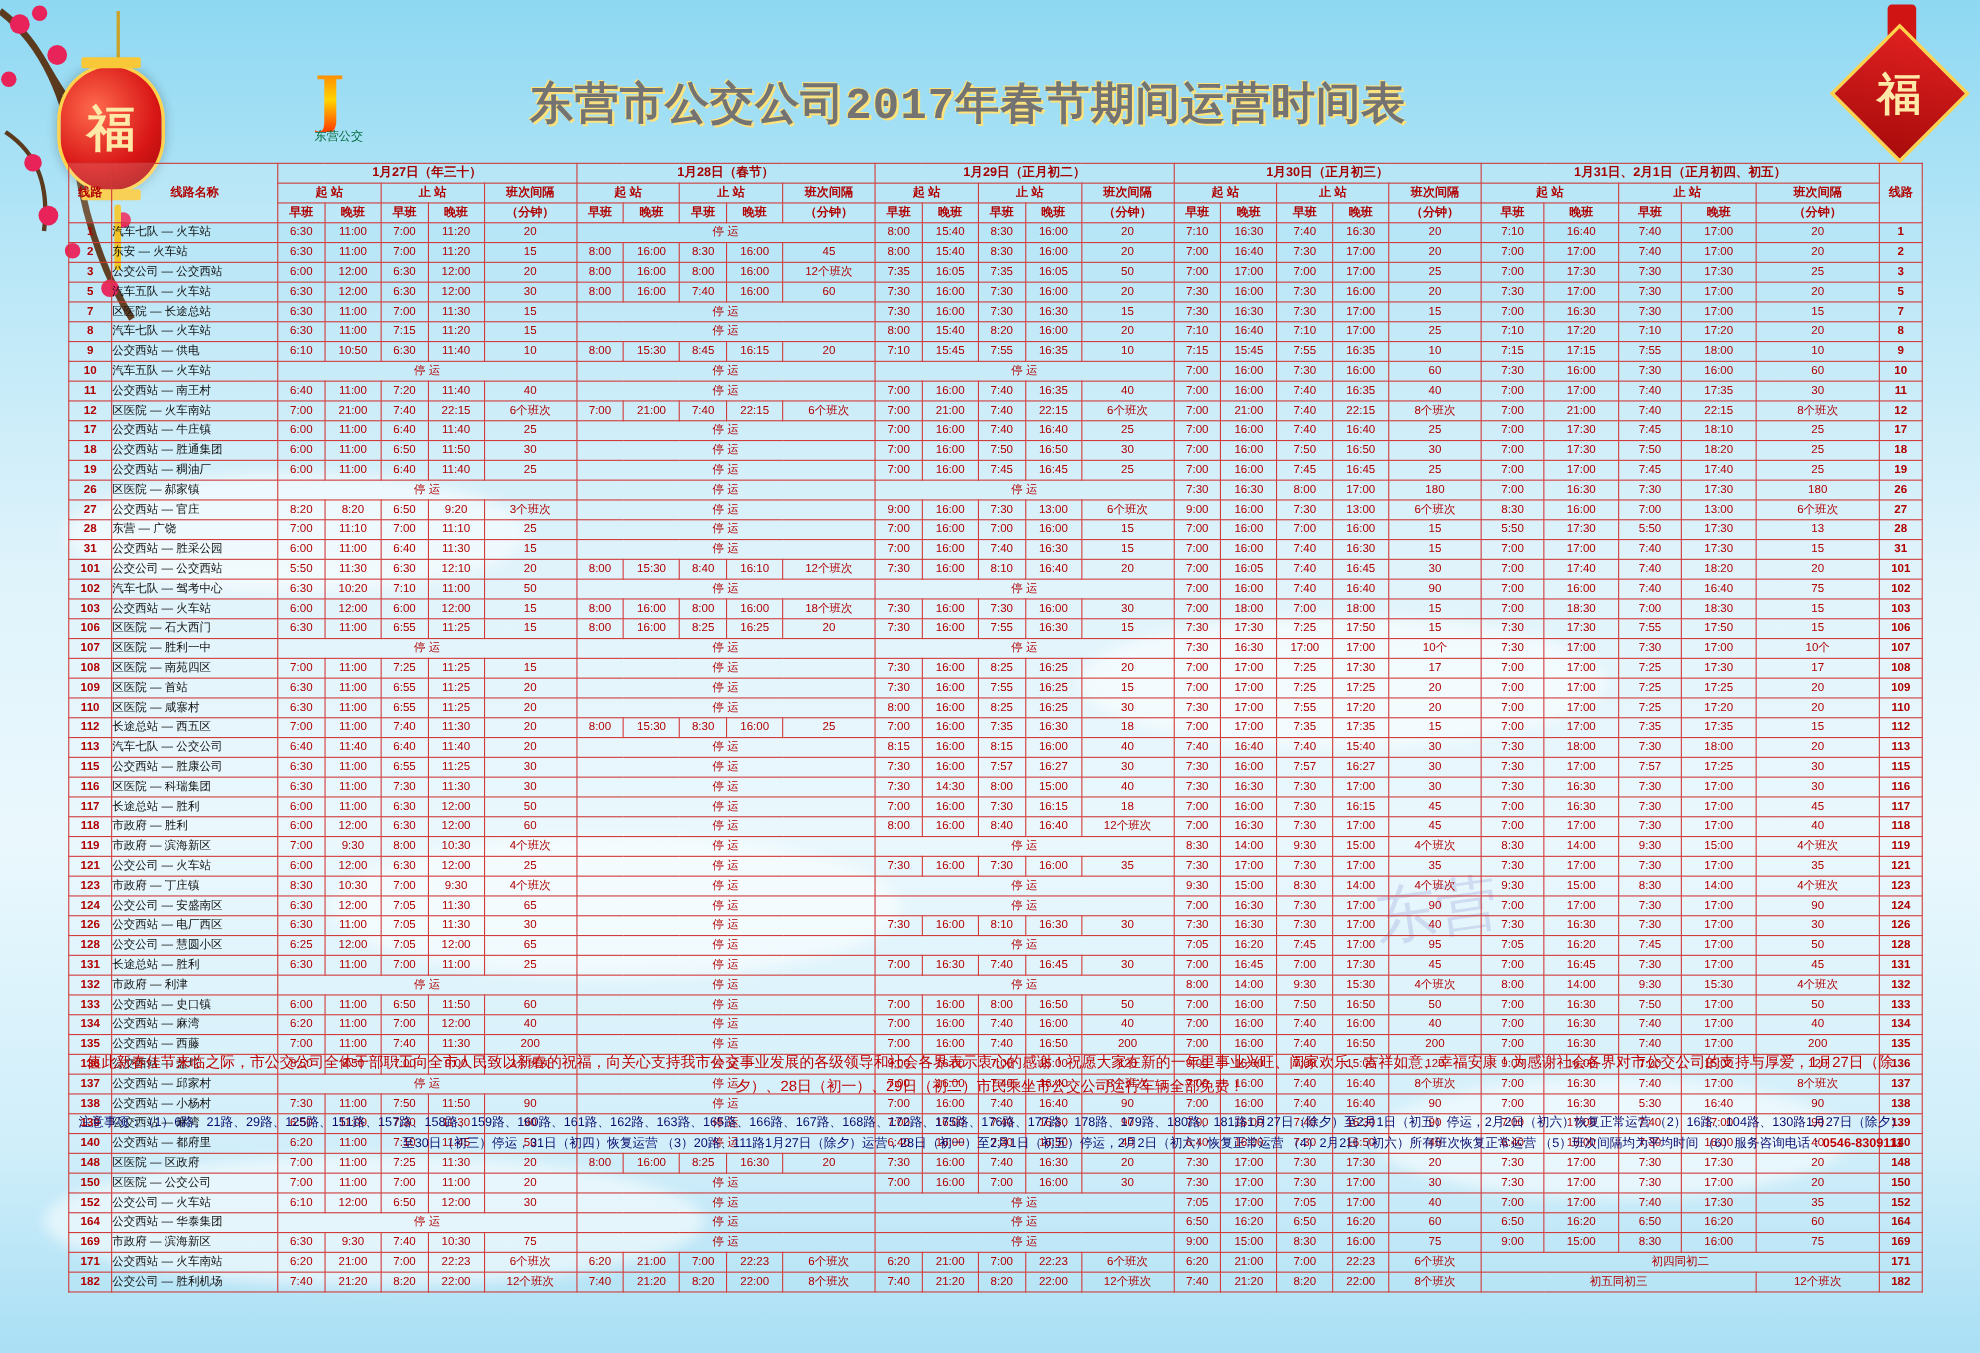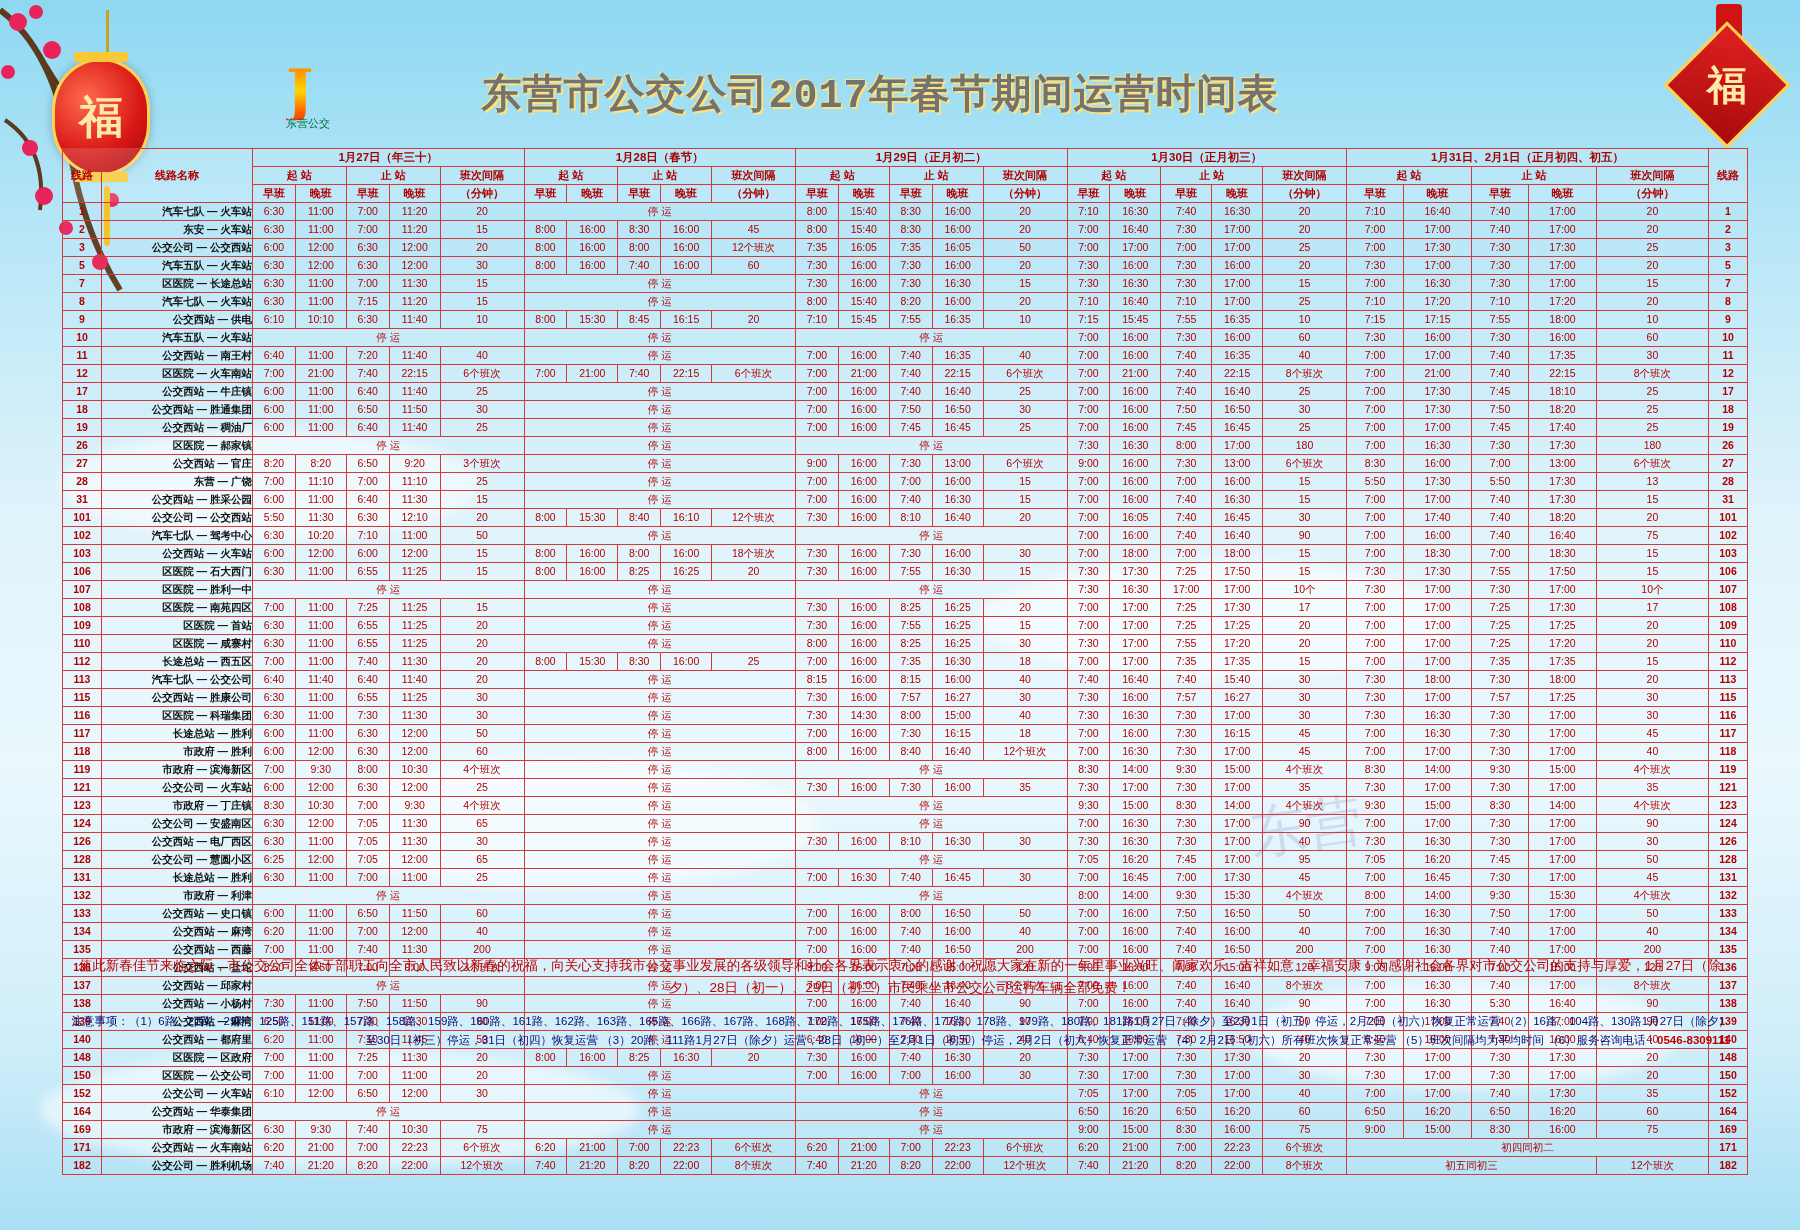--- a/index.html
+++ b/index.html
@@ -51,21 +51,21 @@
      -webkit-background-clip:text;background-clip:text;color:transparent;
      text-shadow:0 2px 4px rgba(180,0,0,.25);}
 
   
   .tablewrap{position:absolute;left:62px;top:148px;width:1686px;}
   table{border-collapse:collapse;width:1686px;font-size:10.5px;color:#111;background:rgba(255,255,255,.04);}
   th,td{border:1px solid #d23b3b;padding:0;line-height:15px;height:17px;text-align:center;white-space:nowrap;}
   thead th{color:#b10000;font-weight:bold;font-size:11px;background:rgba(255,255,255,.12);}
   .daygroup{font-size:11.5px;color:#a50000;}
   td.route-no{color:#b10000;font-weight:bold;width:38px;}
-  td.route-name{text-align:right;width:150px;color:#111;font-weight:bold;}
+  td.route-name{text-align:left;width:150px;color:#111;}
   td.stop{color:#b10000;}
   .span-run{color:#b10000;}
 
   
   .greet{position:absolute;left:70px;top:955px;width:1660px;text-align:center;color:#c00000;
      font-size:13.5px;font-weight:normal;line-height:22px;}
   .notes{position:absolute;left:70px;top:1012px;width:1660px;text-align:right;color:#0a0a6e;
      font-size:11.5px;line-height:19px;}
   .phone{color:#c00000;font-weight:bold;}
   .wm{position:absolute;left:1250px;top:790px;font-size:56px;color:rgba(120,120,200,.22);
@@ -346,21 +346,21 @@
           <td class="stop">17:20</td>
           <td class="stop">7:10</td>
           <td class="stop">17:20</td>
           <td class="stop">20</td>
           <td class="route-no">8</td>
         </tr>
         <tr>
           <td class="route-no">9</td>
           <td class="route-name">公交西站 — 供电</td>
           <td class="stop">6:10</td>
-          <td class="stop">10:10</td>
+          <td class="stop">10:50</td>
           <td class="stop">6:30</td>
           <td class="stop">11:40</td>
           <td class="stop">10</td>
           <td class="stop">8:00</td>
           <td class="stop">15:30</td>
           <td class="stop">8:45</td>
           <td class="stop">16:15</td>
           <td class="stop">20</td>
           <td class="stop">7:10</td>
           <td class="stop">15:45</td>

